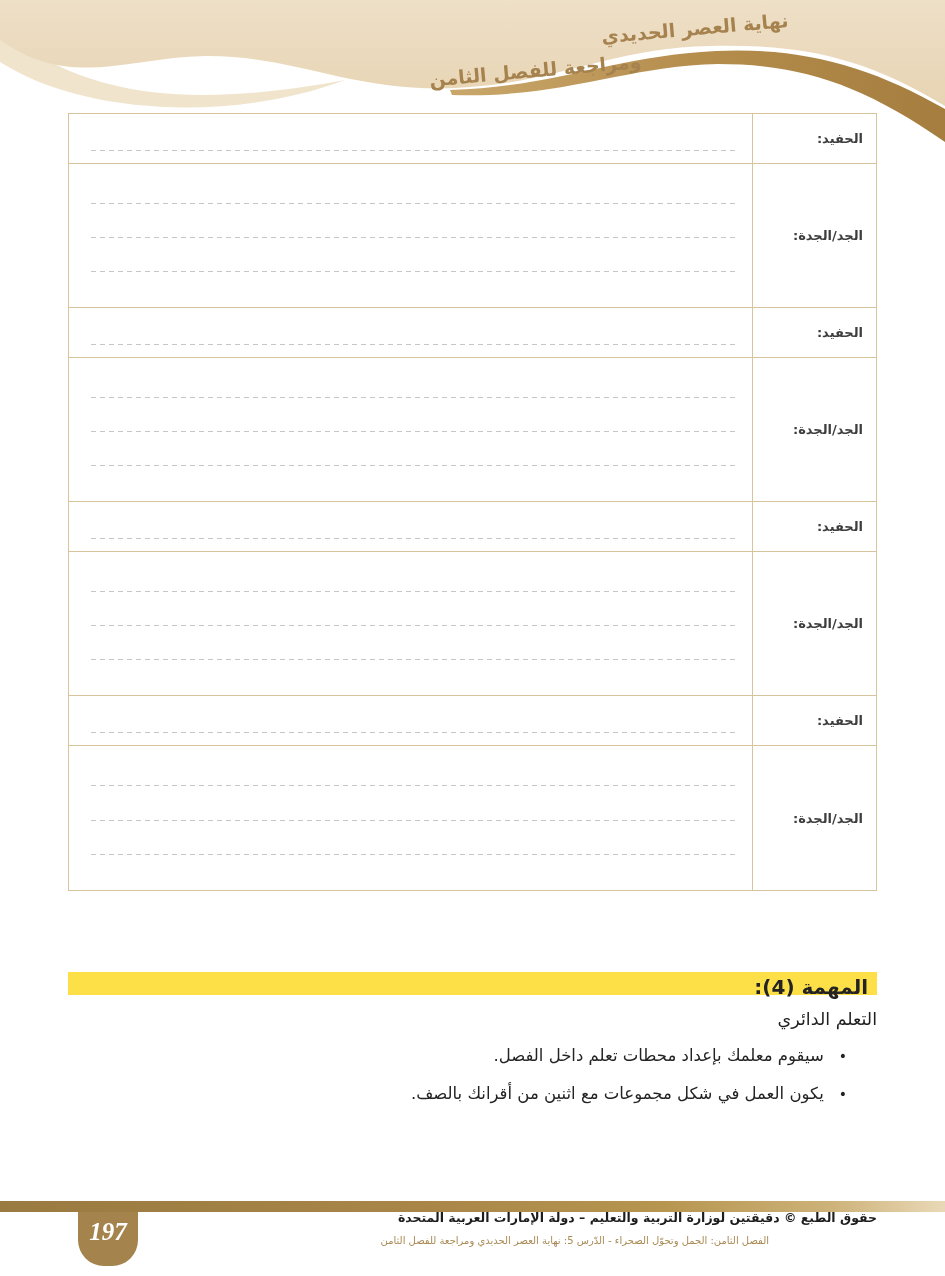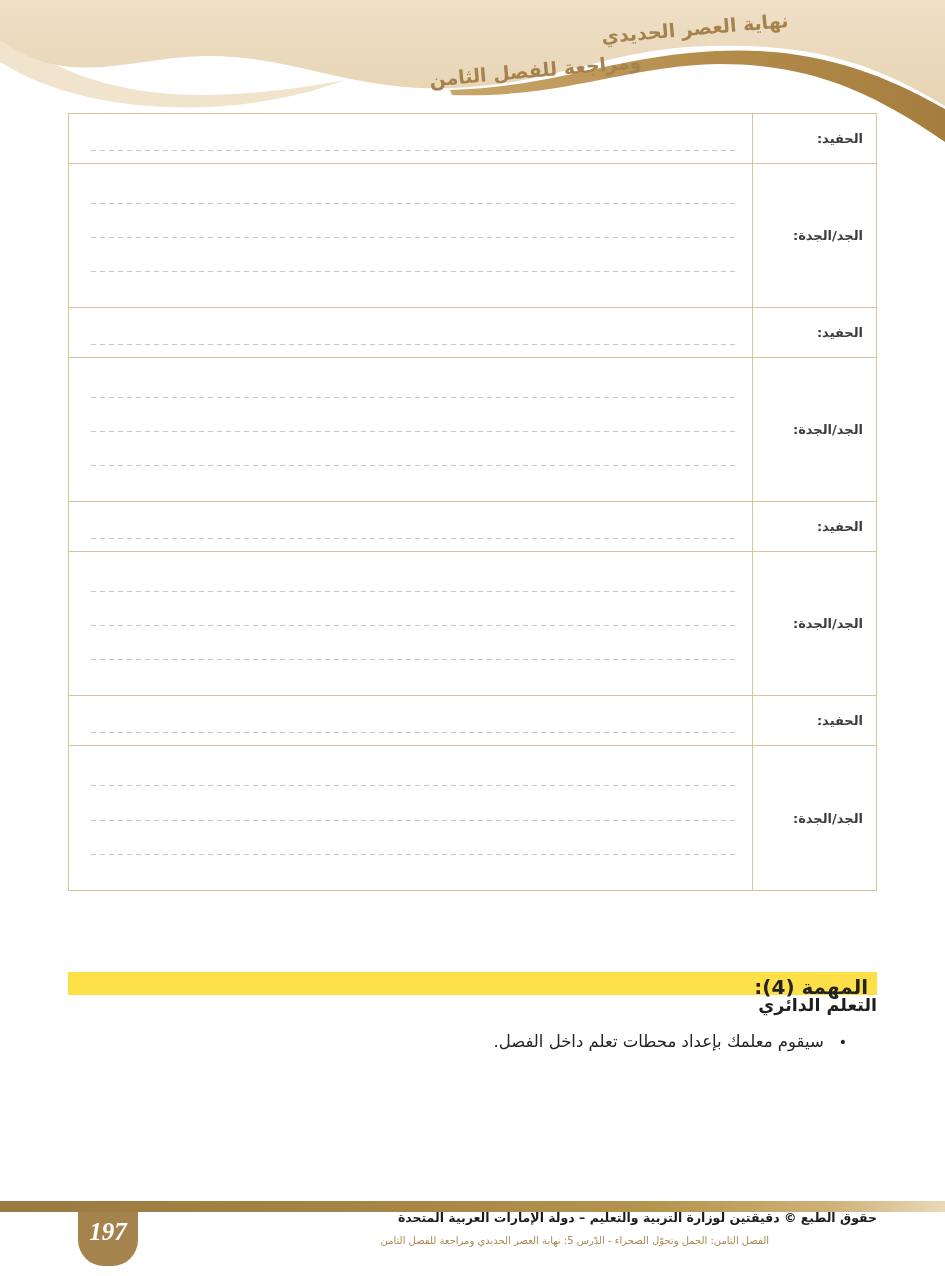--- a/index.html
+++ b/index.html
@@ -43,21 +43,21 @@
     background:repeating-linear-gradient(to right,#c6c6c6 0 5px, transparent 5px 9px);
   }
 
   
   .task-section { position:absolute; top:972px; left:68px; width:809px; direction:rtl; color:#222; }
   .task-bar { position:relative; height:23px; background:#fde047; }
   .task-bar .t {
     position:absolute; right:9px; bottom:-4px;
     font-size:20px; font-weight:bold; color:#232323; white-space:nowrap;
   }
-  .task-subtitle { font-size:17.5px; font-weight:bold; color:#1f1f1f; }
+  .task-subtitle { margin-top:14px; font-size:17.5px; font-weight:normal; color:#1f1f1f; }
   .bullets { margin-top:8px; font-size:16.5px; color:#232323; }
   .bullet-item {
     text-indent:30px; text-align:justify; line-height:37px;
   }
   .bullet-item .dot { margin-left:15px; font-size:14px; }
 
   
   .footer { position:absolute; top:1201px; left:0; width:945px; height:83px; }
   .footer-bar {
     position:absolute; top:0; left:0; width:945px; height:11px;
@@ -173,20 +173,21 @@
       </div>
     </div>
 
   <div class="task-section">
     <div class="task-bar">
       <span class="t">المهمة (4):</span>
     </div>
     <div class="task-subtitle">التعلم الدائري</div>
     <div class="bullets">
         <div class="bullet-item"><span class="dot">•</span><span>سيقوم معلمك بإعداد محطات تعلم داخل الفصل.</span></div>
+        <div class="bullet-item"><span class="dot">•</span><span>يكون العمل في شكل مجموعات مع اثنين من أقرانك بالصف.</span></div>
       </div>
   </div>
 
   <div class="footer">
     <div class="footer-bar"></div>
     <div class="page-badge">
       <span class="num">197</span>
     </div>
     <div class="copyright-text">حقوق الطبع © دقيقتين لوزارة التربية والتعليم – دولة الإمارات العربية المتحدة</div>
     <div class="chapter-text">الفصل الثامن: الجمل وتحوّل الصحراء - الدّرس 5: نهاية العصر الحديدي ومراجعة للفصل الثامن</div>

